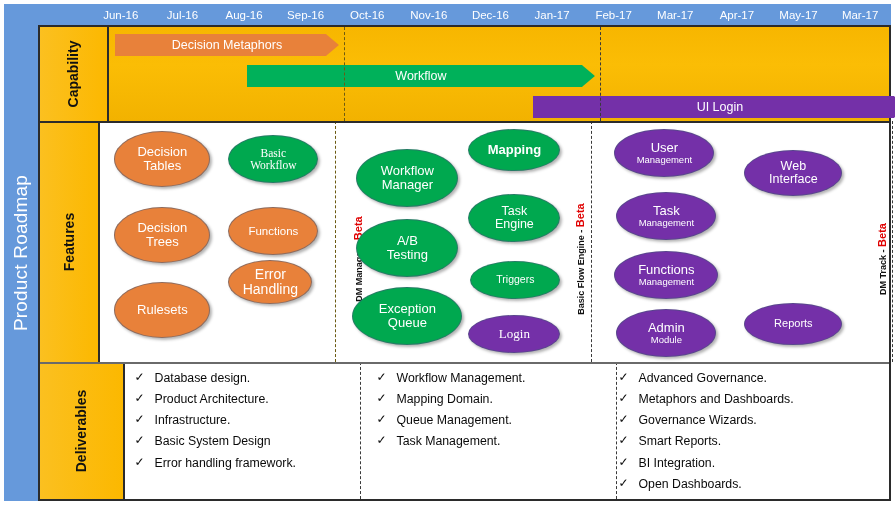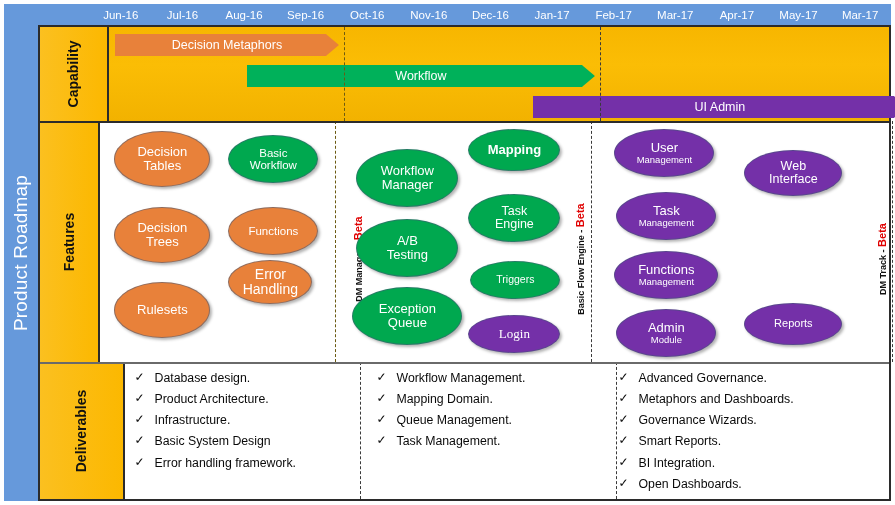--- a/index.html
+++ b/index.html
@@ -215,21 +215,21 @@
         <span class="vtext">Capability</span>
       </div>
       <div class="row-body" id="cap-body">
         <div class="bar arrow bar-orange" style="left:6px; top:7px; width:224px;">
           <span>Decision Metaphors</span>
         </div>
         <div class="bar arrow bar-green" style="left:138px; top:38px; width:348px;">
           <span>Workflow</span>
         </div>
         <div class="bar arrow bar-purple" style="left:424px; top:69px; width:374px;">
-          <span>UI Admin</span>
+          <span>UI Login</span>
         </div>
 
         <div class="milestone m1" style="left:235px;"></div>
         <div class="milestone" style="left:491px;"></div>
 
       </div>
     </div>
 
     <div class="row row-feat">
       <div class="row-label">
@@ -246,21 +246,21 @@
           <span class="l2">Tables</span>
         </div>
         <div class="oval ov-orange" style="left:14px;  top:86px;  width:96px; height:56px; font-size:13px;">
           <span class="l1">Decision</span>
           <span class="l2">Trees</span>
         </div>
         <div class="oval ov-orange" style="left:14px;  top:161px; width:96px; height:56px; font-size:13px;">
           <span class="l1">Rulesets</span>
           <span class="l2"></span>
         </div>
-        <div class="oval ov-green" style="left:128px; top:14px;  width:90px; height:48px; font-size:11.5px;">
+        <div class="oval ov-green" style="left:128px; top:14px;  width:90px; height:48px; font-size:11.5px;font-family:Liberation Serif, serif;">
           <span class="l1">Basic</span>
           <span class="l2">Workflow</span>
         </div>
         <div class="oval ov-orange" style="left:128px; top:86px;  width:90px; height:48px; font-size:11.5px;">
           <span class="l1">Functions</span>
           <span class="l2"></span>
         </div>
         <div class="oval ov-orange" style="left:128px; top:139px; width:84px; height:44px; font-size:14px;">
           <span class="l1">Error</span>
           <span class="l2">Handling</span>

